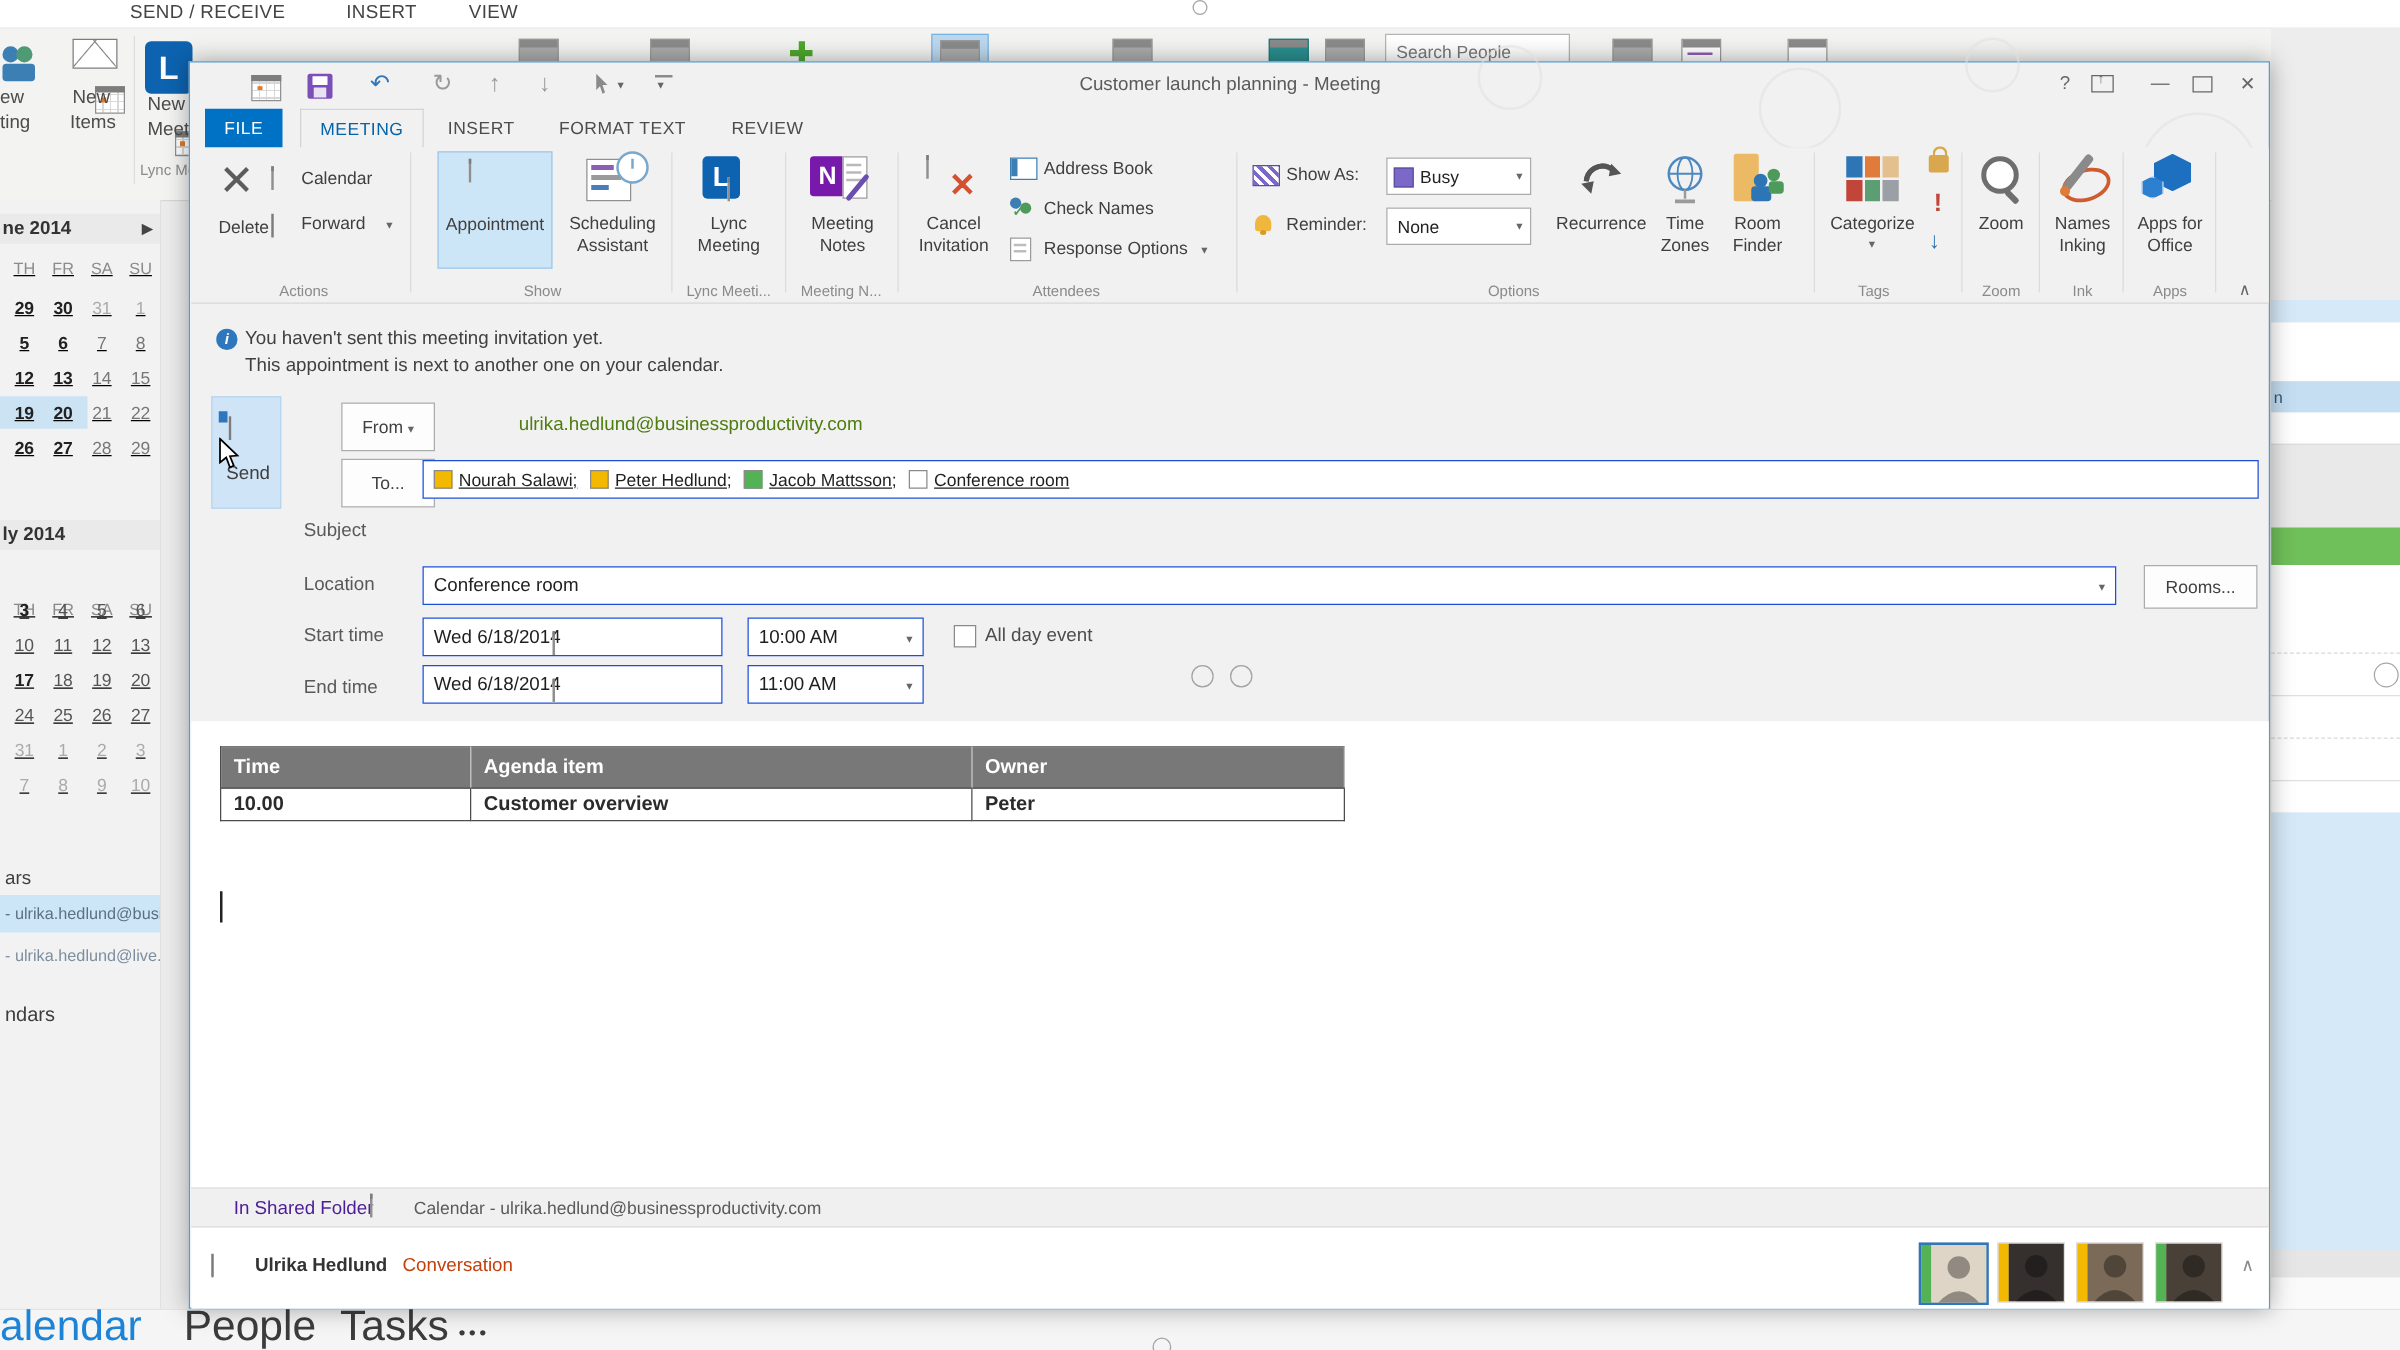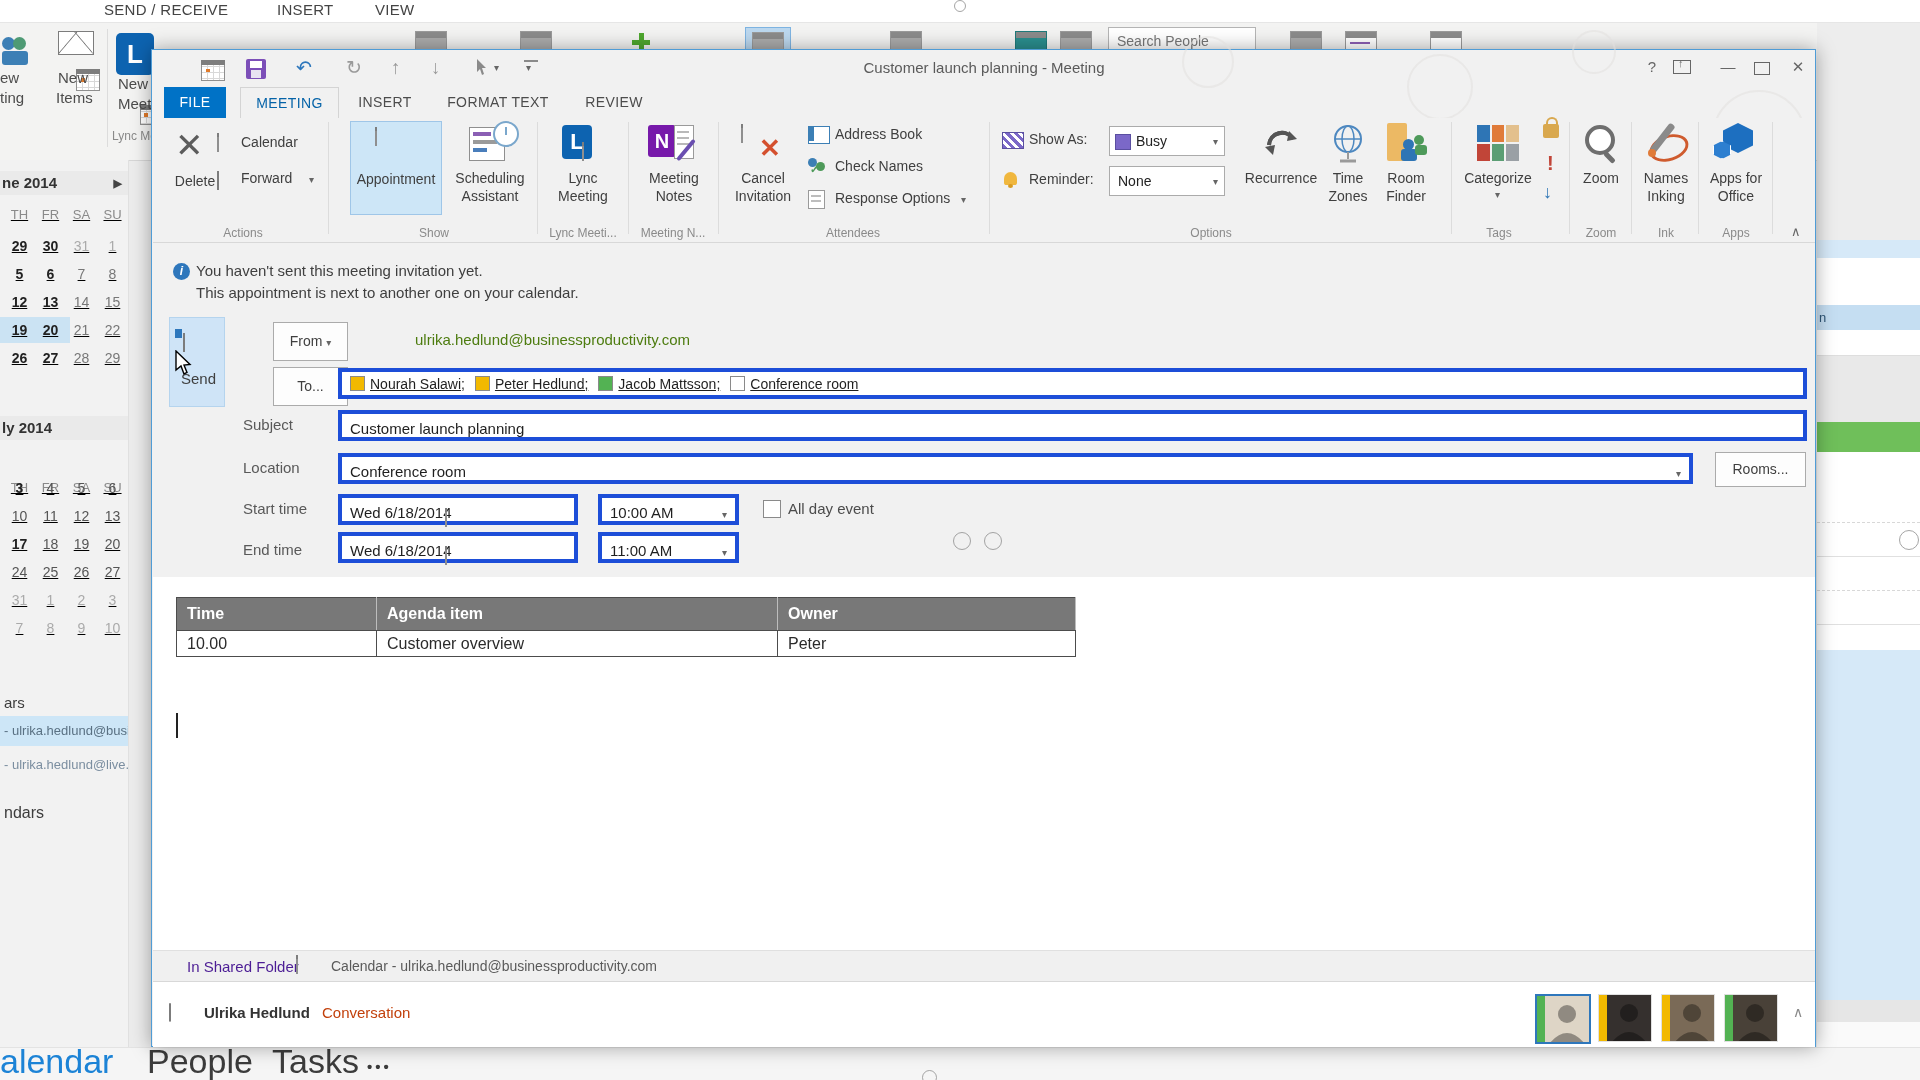--- a/index.html
+++ b/index.html
@@ -66,30 +66,30 @@
   .biglabel{font-size:14px;color:#3f3f3f;text-align:center;line-height:18px;}
   .rowbtn{font-size:14px;color:#3f3f3f;}
   .dd{font-size:10px;color:#666;}
 
   .calico{position:relative;background:#fff;border:1px solid #8f8f8f;background-image:repeating-linear-gradient(to right,transparent 0 5px,#d8d8d8 5px 6px),repeating-linear-gradient(to bottom,transparent 0 5px,#d8d8d8 5px 6px);}
   .calico::before{content:"";position:absolute;left:-1px;right:-1px;top:-1px;height:25%;background:#7d7d7d;}
   .calico::after{content:"";position:absolute;left:16%;top:40%;width:20%;height:20%;background:#e07a2a;}
   .env{position:relative;background:#fff;border:1px solid #7c7c7c;}
   .env::before{content:"";position:absolute;left:0;top:0;width:100%;height:100%;background:linear-gradient(to bottom right,transparent 45%,#7c7c7c 48%,transparent 51%) left top/55% 100% no-repeat,linear-gradient(to bottom left,transparent 45%,#7c7c7c 48%,transparent 51%) right top/55% 100% no-repeat;}
   .combo{background:#fff;border:1px solid #ababab;font-size:14px;color:#222;}
-  .fld{background:#fff;border:4px solid #1d4ed8;font-size:15px;color:#1f1f1f;box-sizing:border-box;}
+  .fld{background:#fff;border:1px solid #1d4ed8;font-size:15px;color:#1f1f1f;box-sizing:border-box;}
   .flabel{font-size:15px;color:#595959;}
   .formbtn{background:#fdfdfd;border:1px solid #ababab;font-size:14px;color:#3f3f3f;text-align:center;}
   .chip{display:inline-flex;align-items:center;margin-right:10px;}
   .chip .sq{width:13px;height:13px;border:1px solid #8a8a8a;margin-right:5px;display:inline-block;}
   .chip .nm{font-size:14px;color:#1f1f1f;text-decoration:underline;}
 
   table.agenda{border-collapse:collapse;table-layout:fixed;font-size:16px;}
   table.agenda th{background:#787878;color:#fff;font-weight:bold;text-align:left;padding:5px 10px;border:1px solid #4c4c4c;border-right:1px solid #bdbdbd;height:22px;}
-  table.agenda td{background:#fff;color:#2b2b2b;padding:2px 10px;border:1px solid #4c4c4c;height:21px;}
+  table.agenda td{background:#fff;color:#2b2b2b;padding:2px 10px;border:1px solid #4c4c4c;height:21px;font-weight:bold;}
 
   .dot{border:1.5px solid #8f8f8f;border-radius:50%;opacity:.8;}
 
   .avatar{top:0;width:52px;height:46px;background:#cfcac2;position:absolute;display:flex;}
   .avbar{width:8px;height:100%;}
   .avimg{flex:1;position:relative;overflow:hidden;}
 </style>
 </head>
 <body>
 
@@ -529,21 +529,20 @@
           <span class="sq" style="background: rgb(83, 178, 83);"></span>
           <span class="nm">Jacob Mattsson;</span>
         </span>
         <span class="chip">
           <span class="sq" style="background: rgb(255, 255, 255);"></span>
           <span class="nm">Conference room</span>
         </span>
       </div>
 
     <div class="abs flabel txt" style="left:91px;top:366px">Subject</div>
-    <div class="abs fld" style="left:186px;top:360px;width:1469px;height:31px;line-height:29px;padding-left:8px"><span>Customer launch planning</span></div>
 
     <div class="abs flabel txt" style="left:91px;top:409px">Location</div>
     <div class="abs fld" style="left:186px;top:403px;width:1355px;height:31px;line-height:29px;padding-left:8px">
       <span>Conference room</span>
       <span class="dd abs" style="right:8px;top:2px">▾</span>
     </div>
     <div class="abs formbtn" style="left:1563px;top:402px;width:89px;height:33px;line-height:33px"><span>Rooms...</span></div>
 
     <div class="abs flabel txt" style="left:91px;top:450px">Start time</div>
     <div class="abs fld" style="left:186px;top:444px;width:240px;height:31px;line-height:29px;padding-left:8px">

